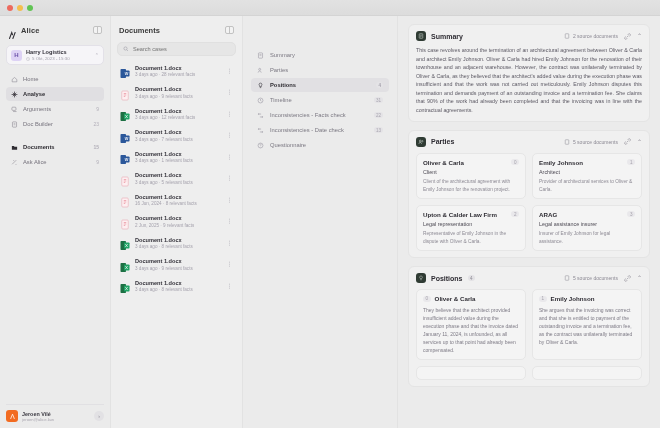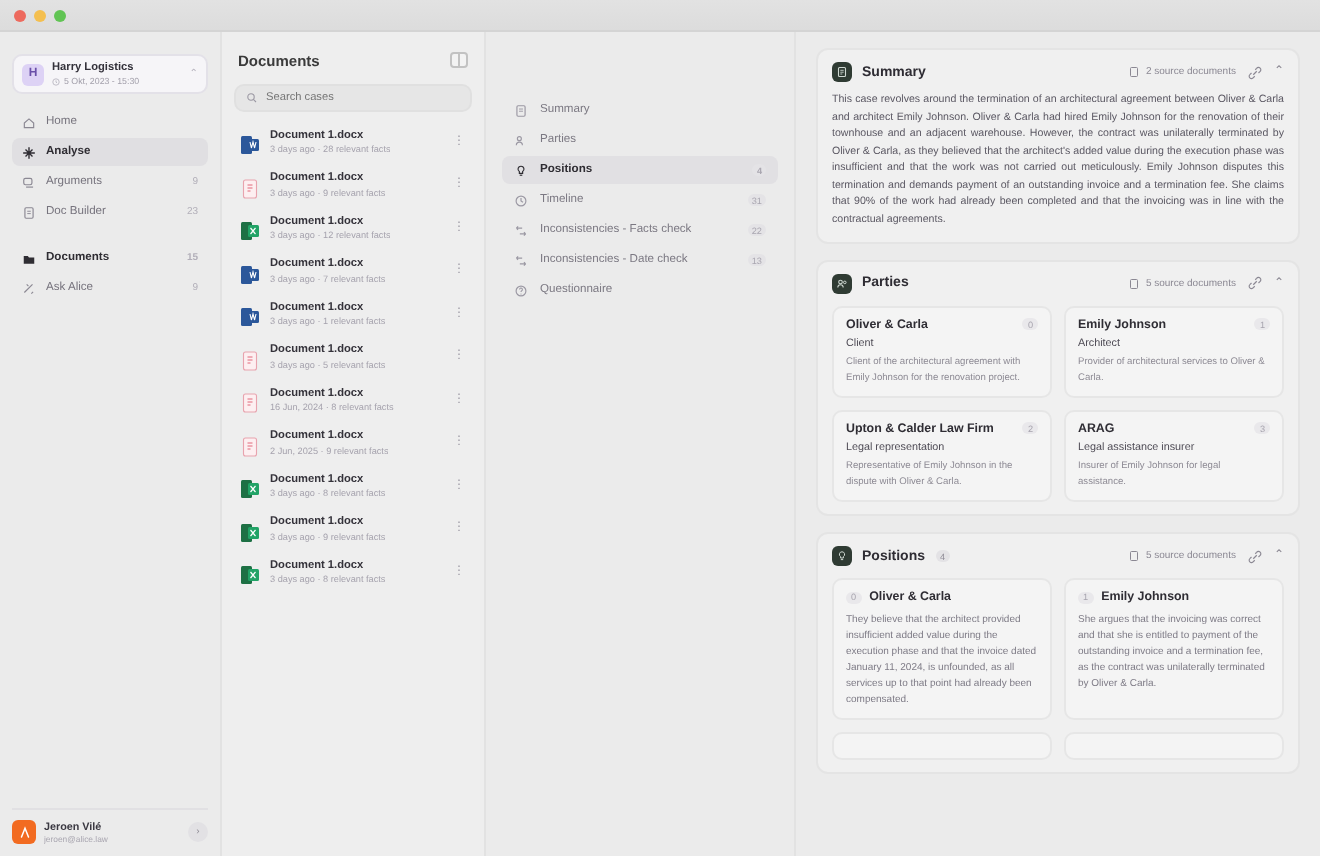--- a/index.html
+++ b/index.html
@@ -218,20 +218,29 @@
 
   <div class="titlebar">
     <span class="dot r"></span>
     <span class="dot y"></span>
     <span class="dot g"></span>
   </div>
 
   <div class="body">
 
     <div class="sidebar">
+      <div class="brand">
+        <span class="brand-logo">
+          <svg viewBox="0 0 12 12">
+              <path d="M2 10 L5 2 L6 5 M6.5 10 L9.5 2" stroke="#2f2d33" stroke-width="1.4" fill="none" stroke-linecap="round"></path>
+            </svg>
+        </span>
+        <span class="brand-name">Alice</span>
+        <span class="collapse-btn"></span>
+      </div>
 
       <div class="case-card">
         <span class="case-avatar">H</span>
         <span class="case-texts">
           <span class="case-title">Harry Logistics</span>
           <span class="case-sub">
             <svg width="4" height="4" viewBox="0 0 10 10">
                 <circle cx="5" cy="5" r="4" fill="none" stroke="#b3b0bb" stroke-width="1"></circle>
                 <path d="M5 3v2.2l1.4.9" stroke="#b3b0bb" stroke-width="1" fill="none"></path>
               </svg>

